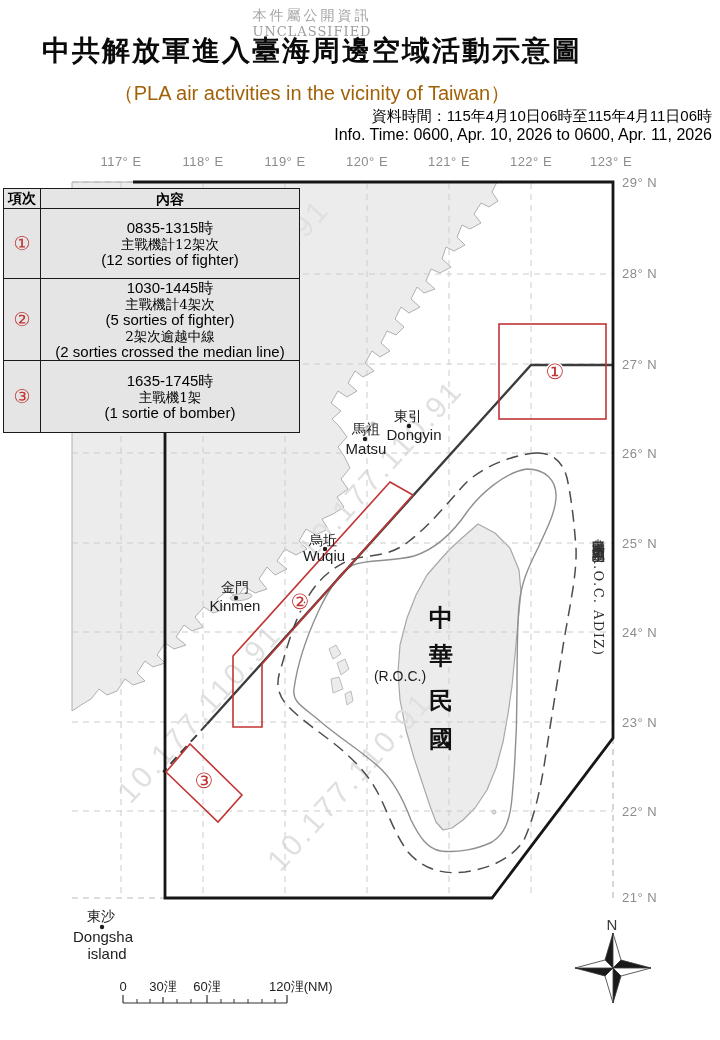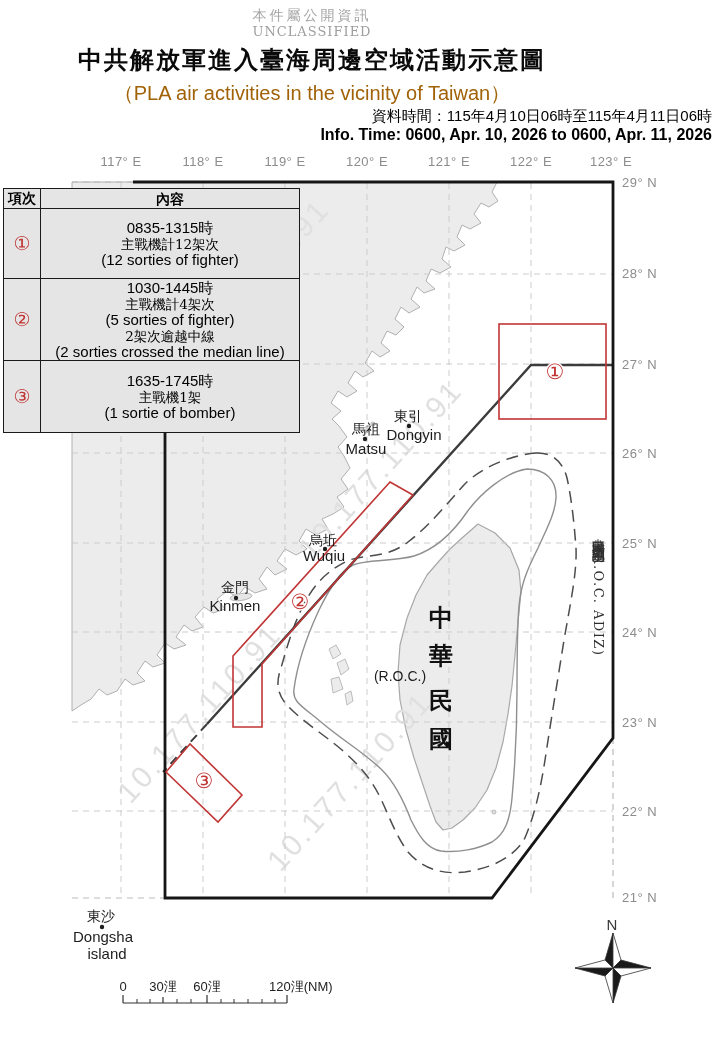--- a/index.html
+++ b/index.html
@@ -2,24 +2,24 @@
 <html><head>
 <meta charset="utf-8">
 <style>
   html,body{margin:0;padding:0;}
   body{width:720px;height:1040px;background:#ffffff;position:relative;overflow:hidden;
        font-family:"Liberation Sans",sans-serif;}
   .abs{position:absolute;}
   .ctr{left:0;width:624px;text-align:center;}
   .hdr-class-zh{top:7px;font-family:"DejaVu Serif",serif;font-size:14px;color:#a3a3a3;letter-spacing:3px;}
   .hdr-class-en{top:24px;font-family:"DejaVu Serif",serif;font-size:13px;color:#9e9e9e;letter-spacing:1px;}
-  .hdr-title-zh{top:44px;font-family:"DejaVu Serif",serif;font-size:24px;font-weight:bold;color:#0a0a0a;letter-spacing:2px;}
+  .hdr-title-zh{top:32px;font-family:"DejaVu Serif",serif;font-size:28px;font-weight:bold;color:#0a0a0a;letter-spacing:2px;}
   .hdr-title-en{top:80px;font-size:20px;font-weight:normal;color:#a16207;}
   .hdr-info-zh{top:107px;right:8px;left:auto;text-align:right;font-size:15px;font-weight:normal;color:#000;width:700px;}
-  .hdr-info-en{top:126px;right:8px;left:auto;text-align:right;font-size:16px;font-weight:bold;color:#000;width:700px;}
+  .hdr-info-en{top:126px;right:8px;left:auto;text-align:right;font-size:16px;font-weight:normal;color:#000;width:700px;}
   svg{position:absolute;left:0;top:148px;}
   
   .tbl{position:absolute;left:3px;top:188px;width:297px;background:#e5e5e5;
        border:1.5px solid #1a1a1a;box-sizing:border-box;}
   .tr{display:flex;box-sizing:border-box;}
   .tr + .tr{border-top:1.5px solid #1a1a1a;}
   .c1{width:37px;flex:0 0 37px;border-right:1.5px solid #1a1a1a;display:flex;
       align-items:center;justify-content:center;box-sizing:border-box;}
   .c2{flex:1;display:flex;flex-direction:column;align-items:center;justify-content:center;
       line-height:16px;}

